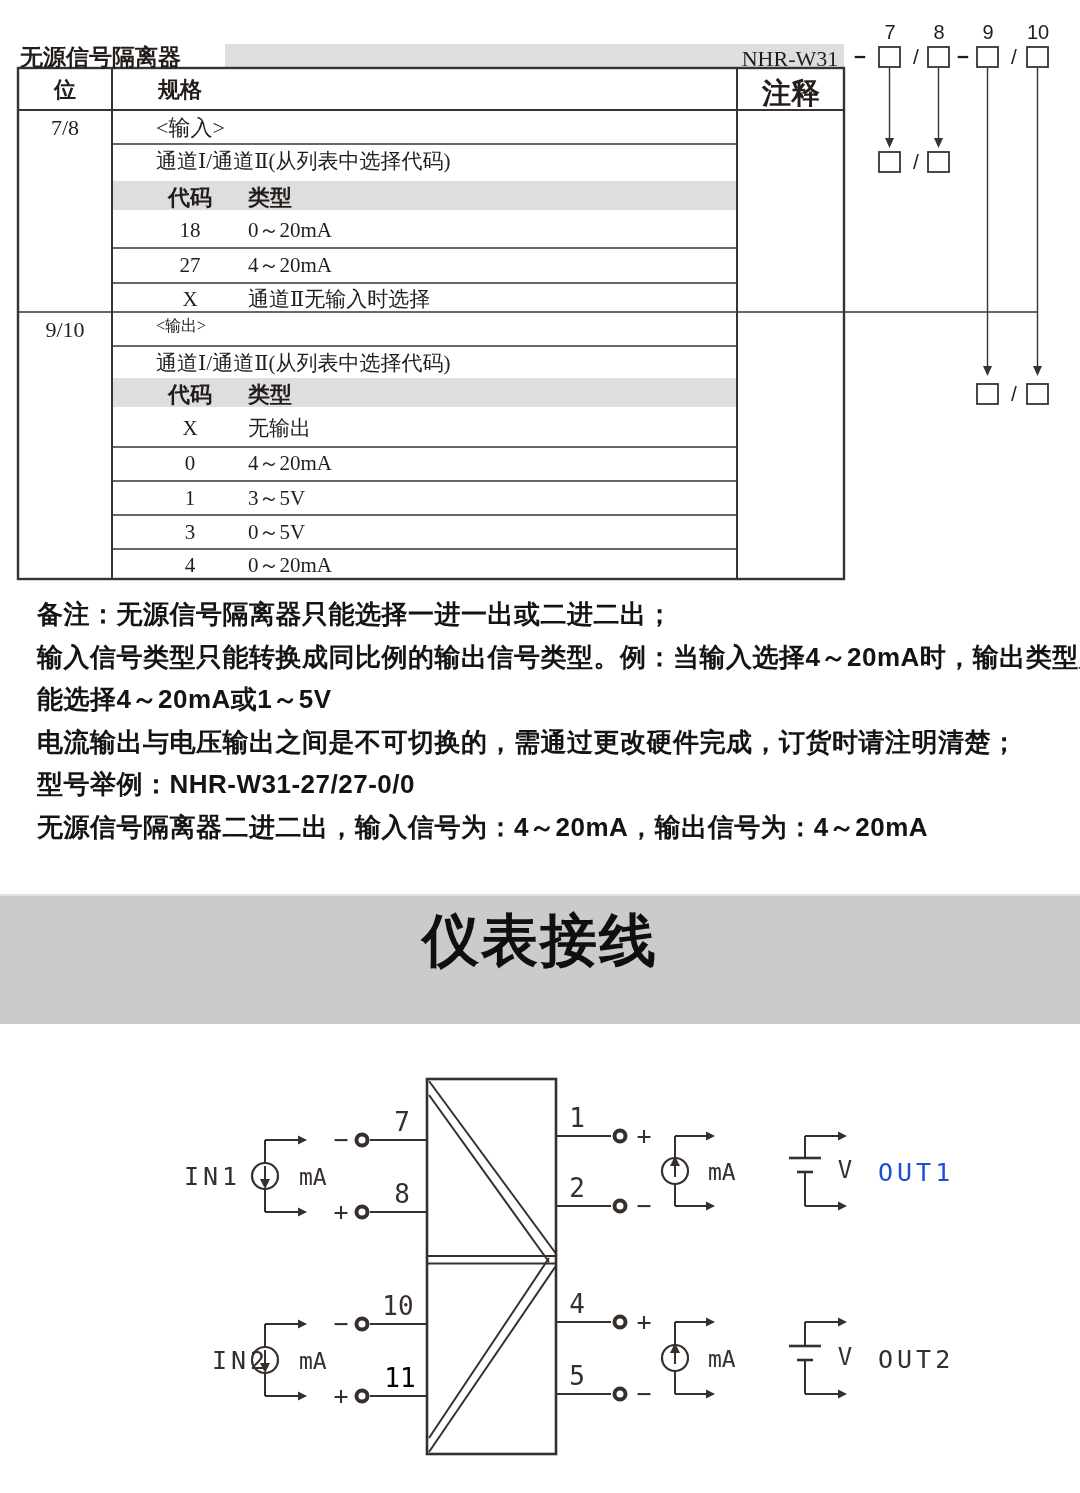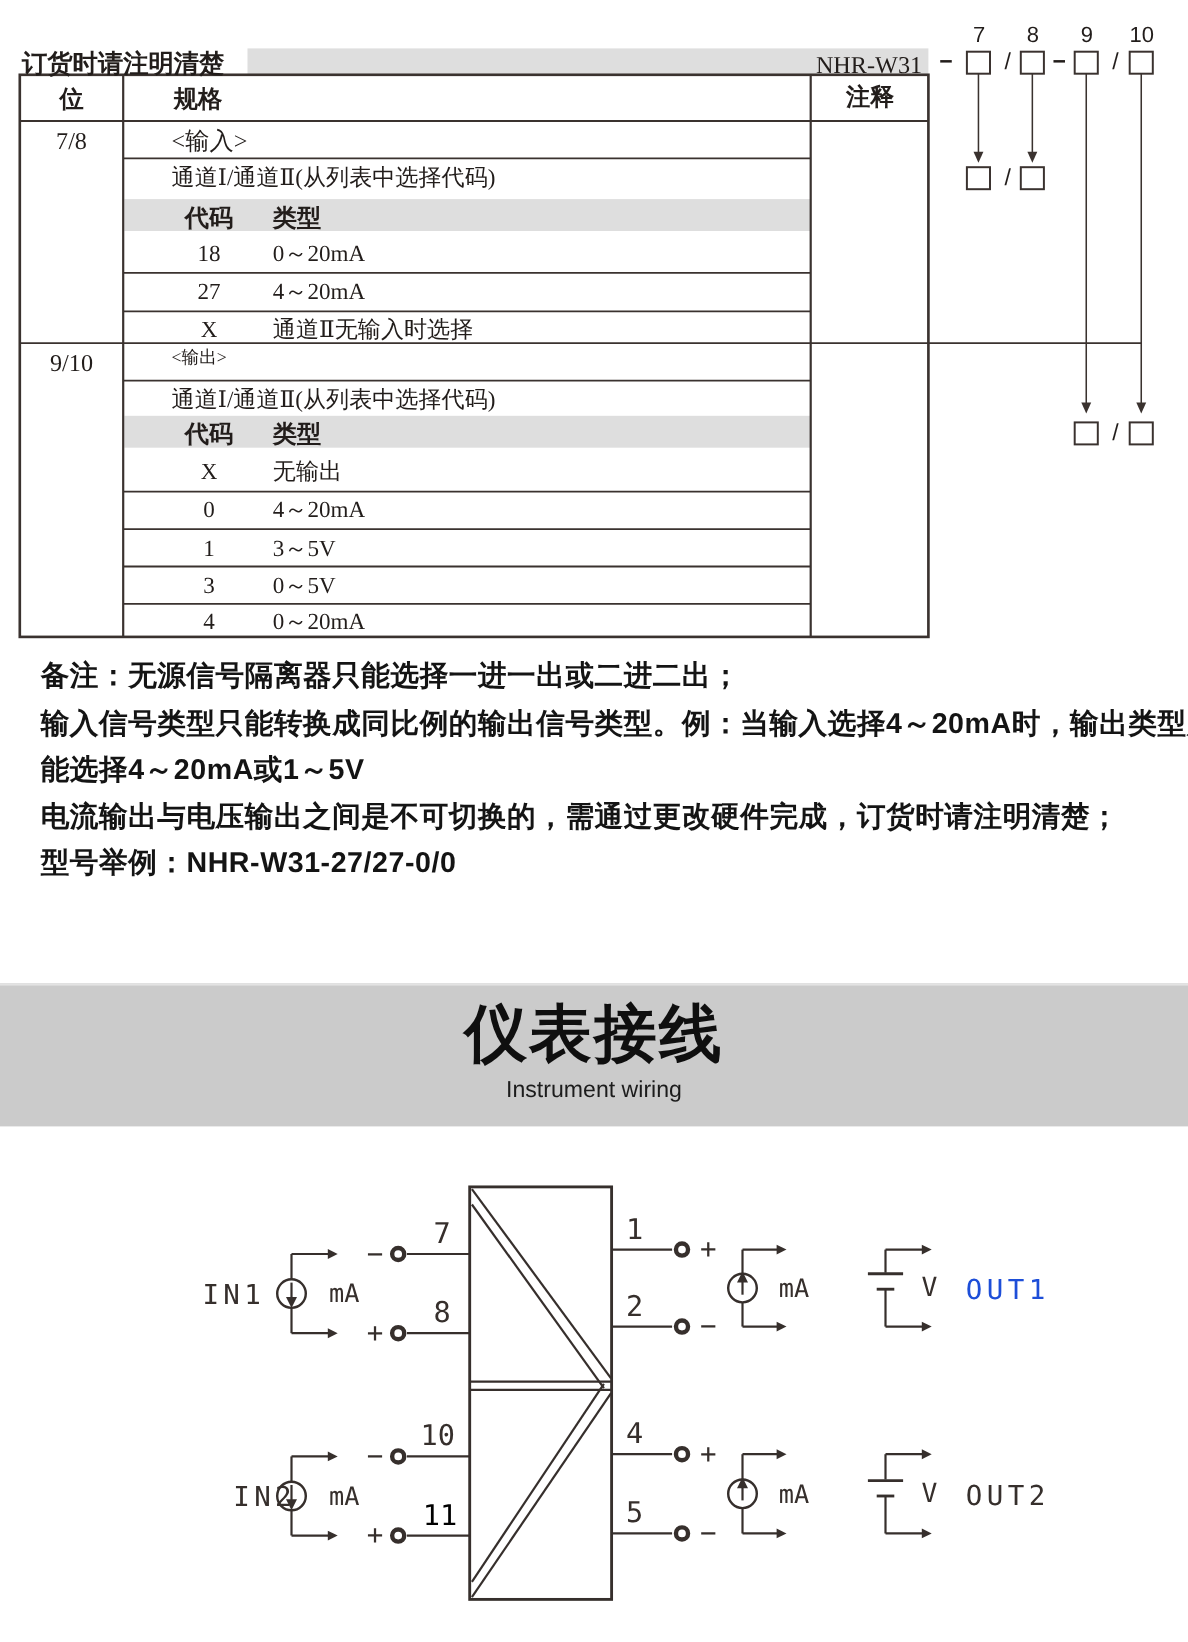--- a/index.html
+++ b/index.html
@@ -163,37 +163,37 @@
         <line x1="797" y1="1360" x2="813" y2="1360" stroke="#362f2c" stroke-width="2.6"></line>
         <line x1="805" y1="1360" x2="805" y2="1394" stroke="#362f2c" stroke-width="2"></line>
         <line x1="805" y1="1322" x2="839" y2="1322" stroke="#362f2c" stroke-width="2"></line>
         <polygon points="838,1317.5 838,1326.5 847,1322" fill="#362f2c"></polygon>
         <line x1="805" y1="1394" x2="839" y2="1394" stroke="#362f2c" stroke-width="2"></line>
         <polygon points="838,1389.5 838,1398.5 847,1394" fill="#362f2c"></polygon>
       </g>
     </g>
   </svg>
 
-  <div class="t ser b lay2" style="left:20px;top:45px;font-size:23px;">订货时请注明清楚</div>
+  <div class="t ser b lay2" style="left:20px;top:45px;font-size:23px;">无源信号隔离器</div>
   <div class="t ser c lay2" style="left:740px;top:46px;width:100px;font-size:22px;">NHR-W31</div>
 
   <div class="t san c lay2" style="left:875px;top:21px;width:30px;font-size:20px;">7</div>
   <div class="t san c lay2" style="left:924px;top:21px;width:30px;font-size:20px;">8</div>
   <div class="t san c lay2" style="left:973px;top:21px;width:30px;font-size:20px;">9</div>
   <div class="t san c lay2" style="left:1021px;top:21px;width:34px;font-size:20px;">10</div>
   <div class="t san b c lay2" style="left:849px;top:45px;width:22px;font-size:21px;">−</div>
   <div class="t san c lay2" style="left:905px;top:45px;width:22px;font-size:21px;">/</div>
   <div class="t san b c lay2" style="left:952px;top:45px;width:22px;font-size:21px;">−</div>
   <div class="t san c lay2" style="left:1003px;top:45px;width:22px;font-size:21px;">/</div>
   <div class="t san c lay2" style="left:905px;top:150px;width:22px;font-size:21px;">/</div>
   <div class="t san c lay2" style="left:1003px;top:382px;width:22px;font-size:21px;">/</div>
 
   <div class="t ser b c lay2" style="left:30px;top:77px;width:70px;font-size:22px;">位</div>
   <div class="t ser b lay2" style="left:158px;top:77px;font-size:22px;">规格</div>
-  <div class="t ser b c lay2" style="left:754px;top:77px;width:74px;font-size:22px;font-family:Liberation Mono, monospace;">注释</div>
+  <div class="t ser b c lay2" style="left:754px;top:77px;width:74px;font-size:29px;">注释</div>
 
   <div class="t ser c lay2" style="left:30px;top:115px;width:70px;font-size:22px;font-family:Liberation Serif, serif;">7/8</div>
   <div class="t ser lay2" style="left:156px;top:115px;font-size:22px;">&lt;输入&gt;</div>
   <div class="t ser lay2" style="left:156px;top:149px;font-size:21px;">通道Ⅰ/通道Ⅱ(从列表中选择代码)</div>
   <div class="t ser b c lay2" style="left:150px;top:185px;width:80px;font-size:22px;">代码</div>
   <div class="t ser b lay2" style="left:248px;top:185px;font-size:22px;">类型</div>
   <div class="t ser c lay2" style="left:150px;top:218px;width:80px;font-size:21px;">18</div>
   <div class="t ser lay2" style="left:248px;top:218px;font-size:21px;">0～20mA</div>
   <div class="t ser c lay2" style="left:150px;top:253px;width:80px;font-size:21px;">27</div>
   <div class="t ser lay2" style="left:248px;top:253px;font-size:21px;">4～20mA</div>
@@ -214,23 +214,23 @@
   <div class="t ser c lay2" style="left:150px;top:520px;width:80px;font-size:21px;">3</div>
   <div class="t ser lay2" style="left:248px;top:520px;font-size:21px;">0～5V</div>
   <div class="t ser c lay2" style="left:150px;top:553px;width:80px;font-size:21px;">4</div>
   <div class="t ser lay2" style="left:248px;top:553px;font-size:21px;">0～20mA</div>
 
   <div class="note lay2" style="top:597px;">备注：无源信号隔离器只能选择一进一出或二进二出；</div>
   <div class="note lay2" style="top:640px;">输入信号类型只能转换成同比例的输出信号类型。例：当输入选择4～20mA时，输出类型只</div>
   <div class="note lay2" style="top:682px;">能选择4～20mA或1～5V</div>
   <div class="note lay2" style="top:725px;">电流输出与电压输出之间是不可切换的，需通过更改硬件完成，订货时请注明清楚；</div>
   <div class="note lay2" style="top:767px;">型号举例：NHR-W31-27/27-0/0</div>
+  <div class="note lay2" style="top:810px;">无源信号隔离器二进二出，输入信号为：4～20mA，输出信号为：4～20mA</div>
 
   <div class="t san c lay2" style="left:0;top:908px;width:1080px;font-size:57px;font-weight:800;color:#0f0f0f;letter-spacing:2px;">仪表接线</div>
-  <div class="t san c lay2" style="left:0;top:979px;width:1080px;font-size:21px;color:#1c1c1c;">Instrument wiring</div>
 
   <div class="t mon lay2" style="left:184px;top:1163px;font-size:25px;letter-spacing:4px;color:#362f2c;">IN1</div>
   <div class="t mon lay2" style="left:299px;top:1164px;font-size:23px;color:#362f2c;">mA</div>
   <div class="t mon c lay2" style="left:330px;top:1126px;width:22px;font-size:25px;color:#362f2c;">−</div>
   <div class="t mon c lay2" style="left:330px;top:1198px;width:22px;font-size:25px;color:#362f2c;">+</div>
   <div class="t mon c lay2" style="left:388px;top:1108px;width:28px;font-size:26px;color:#362f2c;">7</div>
   <div class="t mon c lay2" style="left:388px;top:1180px;width:28px;font-size:26px;color:#362f2c;">8</div>
 
   <div class="t mon lay2" style="left:184px;top:1347px;font-size:25px;letter-spacing:4px;color:#362f2c;margin-left:28px;">IN2</div>
   <div class="t mon lay2" style="left:299px;top:1348px;font-size:23px;color:#362f2c;">mA</div>

